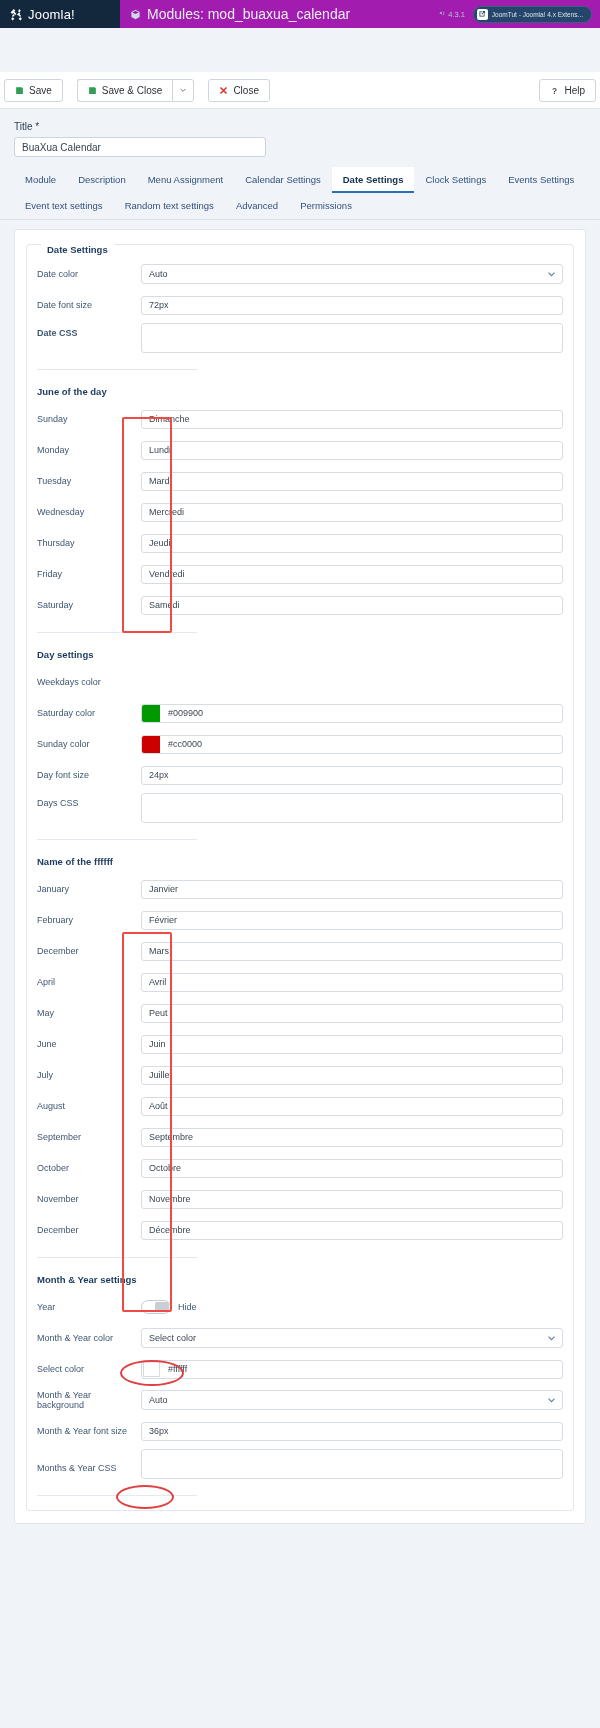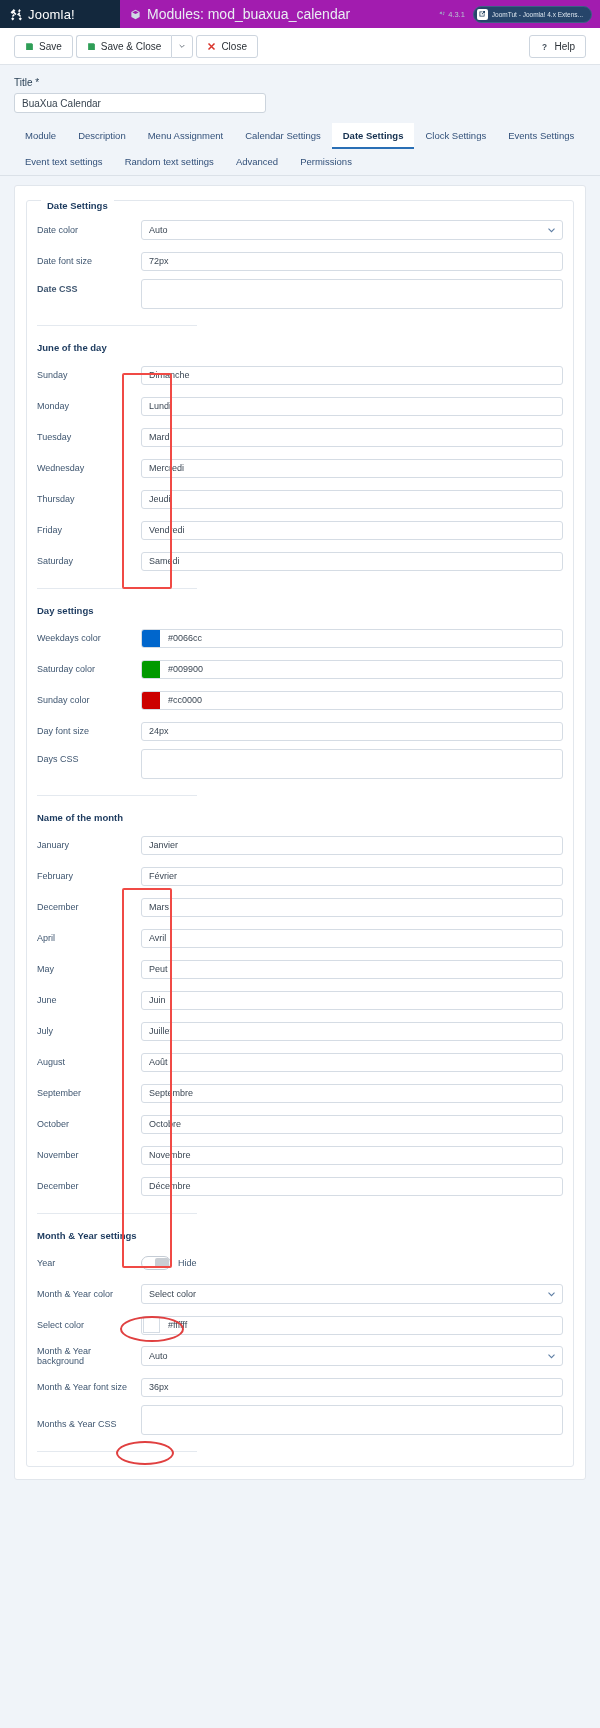--- a/index.html
+++ b/index.html
@@ -38,21 +38,21 @@
   }
   .chip-square {
     width:11px; height:11px; background:#fff; border-radius:2px; flex:none;
     display:flex; align-items:center; justify-content:center;
   }
   .chip-label { white-space:nowrap; overflow:hidden; text-overflow:ellipsis; }
 
   
   .toolbar {
     height:37px; background:#fff; border-bottom:1px solid #dfe4ea;
-    display:flex; align-items:center; padding:0 14px; gap:3px;
+    display:flex; align-items:center; padding:0 4px; gap:14px;margin-top:44px;
   }
   .btn {
     height:23px; display:inline-flex; align-items:center; gap:5px;
     padding:0 10px; background:#fff;
     border:1px solid #cdd5de; border-radius:3px;
     font-size:10px; color:#2b3137; cursor:pointer; white-space:nowrap;
   }
   .btn svg { flex:none; }
   .btn-split { display:inline-flex; }
   .btn-split .btn:first-child { border-radius:3px 0 0 3px; border-right:none; }
@@ -333,26 +333,20 @@
       <div class="ctl"><input class="inp" value="Samedi" style=""></div>
     </div>
 
     <div class="divider"></div>
 
     
     <div class="subhead">Day settings</div>
 
     <div class="row">
       <div class="row-label">Weekdays color</div>
-      <div class="ctl">
-        <div class="colorfield">
-          <span class="swatch" style="background:#0066cc"></span>
-          <span class="color-text">#0066cc</span>
-        </div>
-      </div>
     </div>
 
     <div class="row">
       <div class="row-label">Saturday color</div>
       <div class="ctl">
         <div class="colorfield">
           <span class="swatch" style="background:#009900"></span>
           <span class="color-text">#009900</span>
         </div>
       </div>
@@ -374,21 +368,21 @@
     </div>
 
     <div class="row" style="align-items:flex-start;">
       <div class="row-label" style="padding-top:5px;">Days CSS</div>
       <div class="ctl"><textarea class="ta" style=""></textarea></div>
     </div>
 
     <div class="divider"></div>
 
     
-    <div class="subhead">Name of the month</div>
+    <div class="subhead">Name of the ffffff</div>
 
     <div class="row">
       <div class="row-label">January</div>
       <div class="ctl"><input class="inp" value="Janvier" style=""></div>
     </div>
     <div class="row">
       <div class="row-label">February</div>
       <div class="ctl"><input class="inp" value="Février" style=""></div>
     </div>
     <div class="row">

